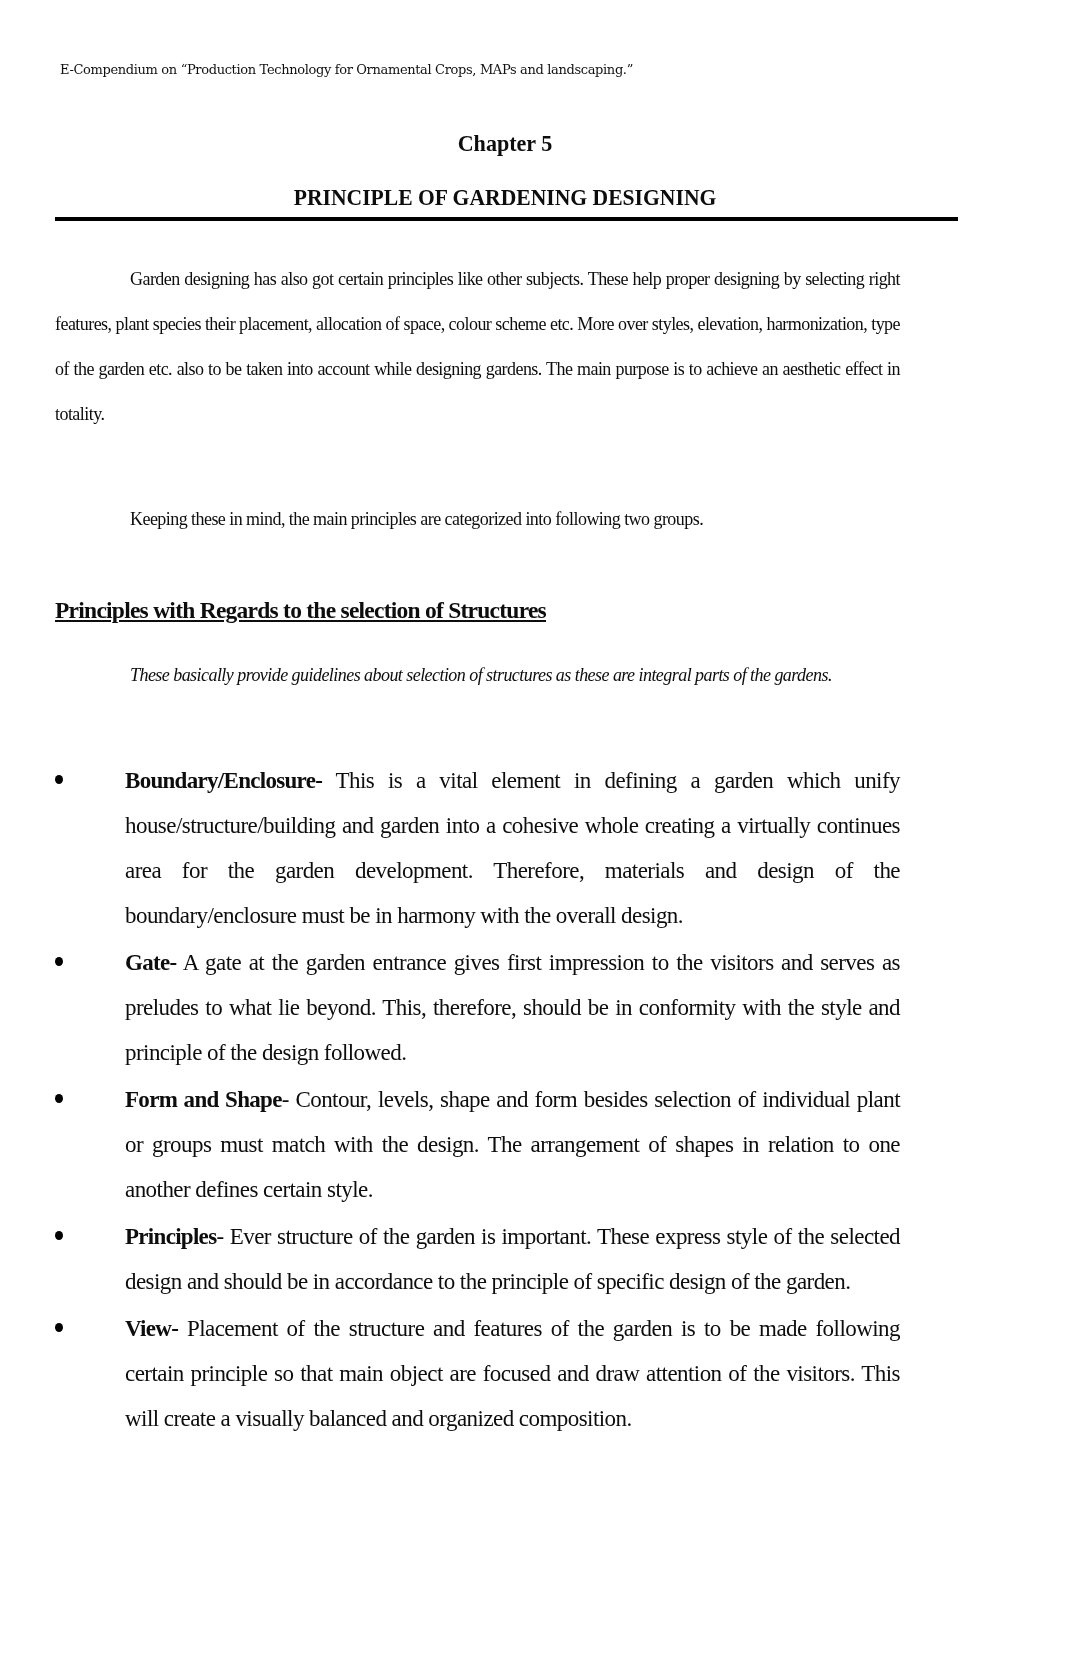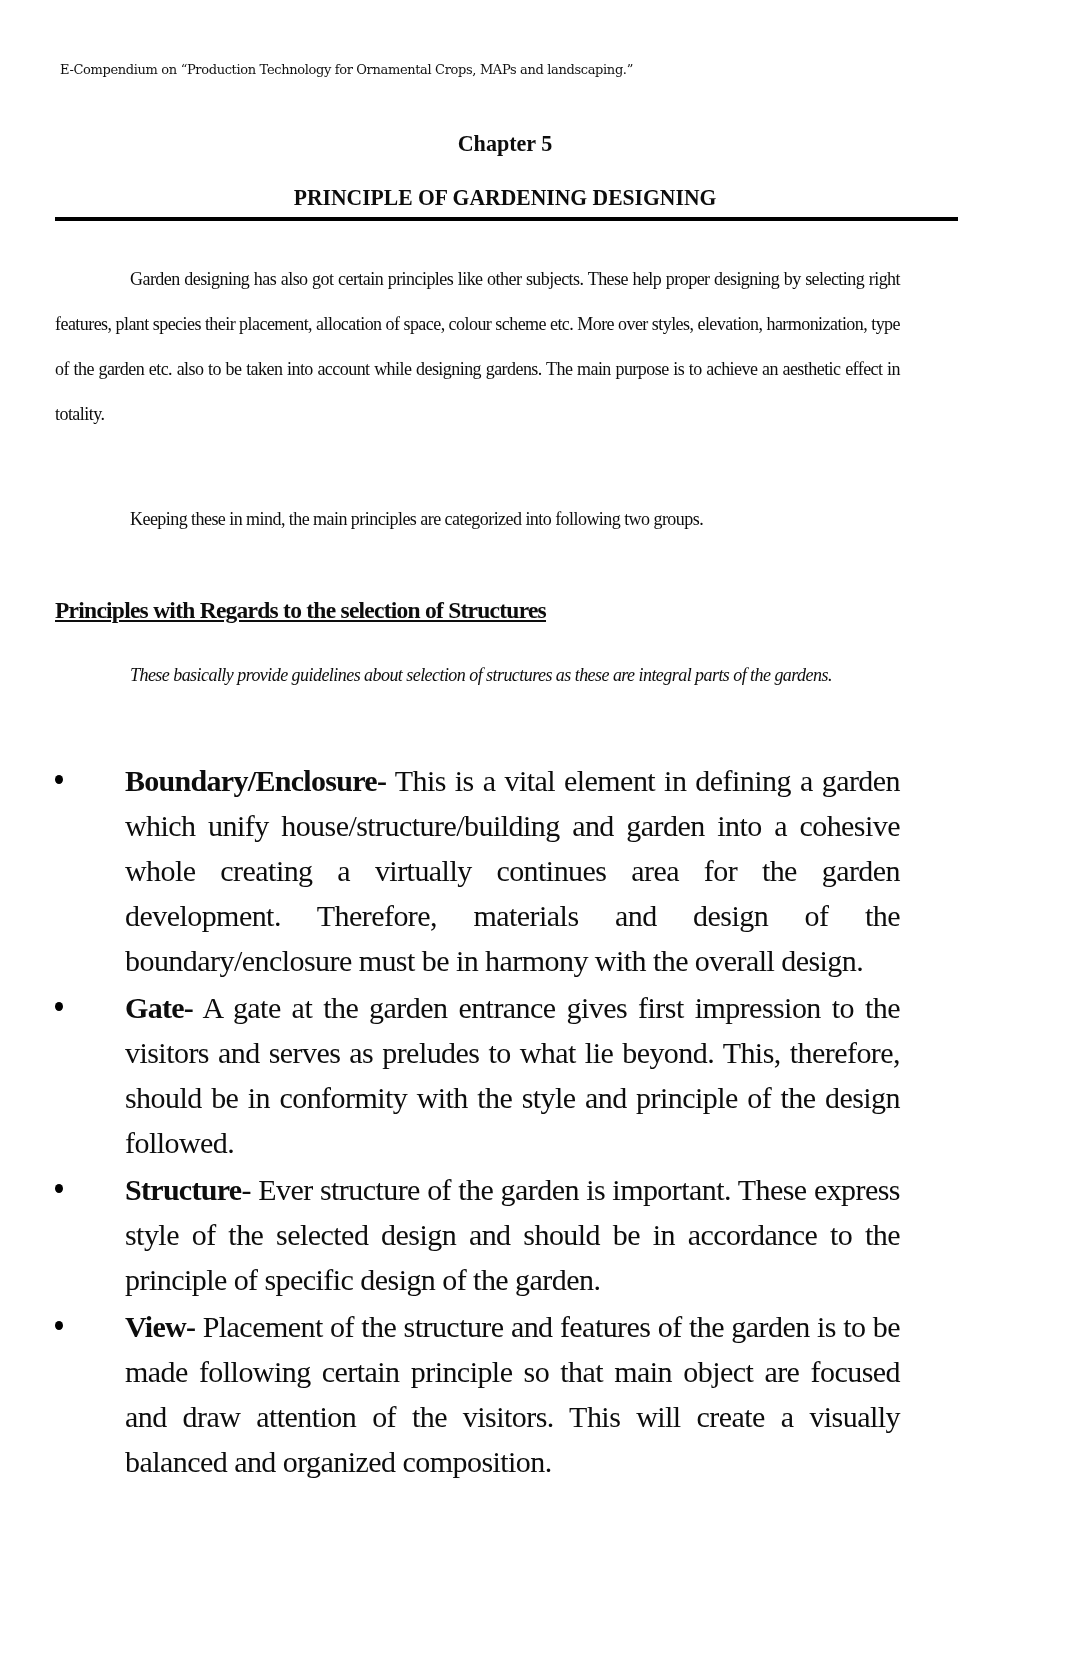--- a/index.html
+++ b/index.html
@@ -91,21 +91,21 @@
       left: 0;
       width: 900px;
       margin: 0;
       padding: 0;
       list-style: none;
     }
     .bullet-item {
       position: relative;
       padding-left: 70px;
       width: 775px;
-      font-size: 30px;
+      font-size: 23px;
       line-height: 45px;
       text-align: justify;
       text-align-last: left;
       letter-spacing: -0.55px;
       margin-bottom: 2px;
     }
     .bullet-dot {
       position: absolute;
       left: 0;
       top: 17px;
@@ -144,21 +144,25 @@
     <li class="bullet-item">
       <span class="bullet-dot"></span>
       <span class="bullet-term">Boundary/Enclosure-</span><span> This is a vital element in defining a garden which unify house/structure/building and garden into a cohesive whole creating a virtually continues area for the garden development. Therefore, materials and design of the boundary/enclosure must be in harmony with the overall design.</span>
     </li>
     <li class="bullet-item">
       <span class="bullet-dot"></span>
       <span class="bullet-term">Gate-</span><span> A gate at the garden entrance gives first impression to the visitors and serves as preludes to what lie beyond. This, therefore, should be in conformity with the style and principle of the design followed.</span>
     </li>
     <li class="bullet-item">
       <span class="bullet-dot"></span>
-      <span class="bullet-term">Structure</span><span>- Ever structure of the garden is important. These express style of the selected design and should be in accordance to the principle of specific design of the garden.</span>
+      <span class="bullet-term">Form and Shape</span><span>- Contour, levels, shape and form besides selection of individual plant or groups must match with the design. The arrangement of shapes in relation to one another defines certain style.</span>
+    </li>
+    <li class="bullet-item">
+      <span class="bullet-dot"></span>
+      <span class="bullet-term">Principles</span><span>- Ever structure of the garden is important. These express style of the selected design and should be in accordance to the principle of specific design of the garden.</span>
     </li>
     <li class="bullet-item">
       <span class="bullet-dot"></span>
       <span class="bullet-term">View-</span><span> Placement of the structure and features of the garden is to be made following certain principle so that main object are focused and draw attention of the visitors. This will create a visually balanced and organized composition.</span>
     </li>
   </ul>
 
 </div>
 
 </body></html>

